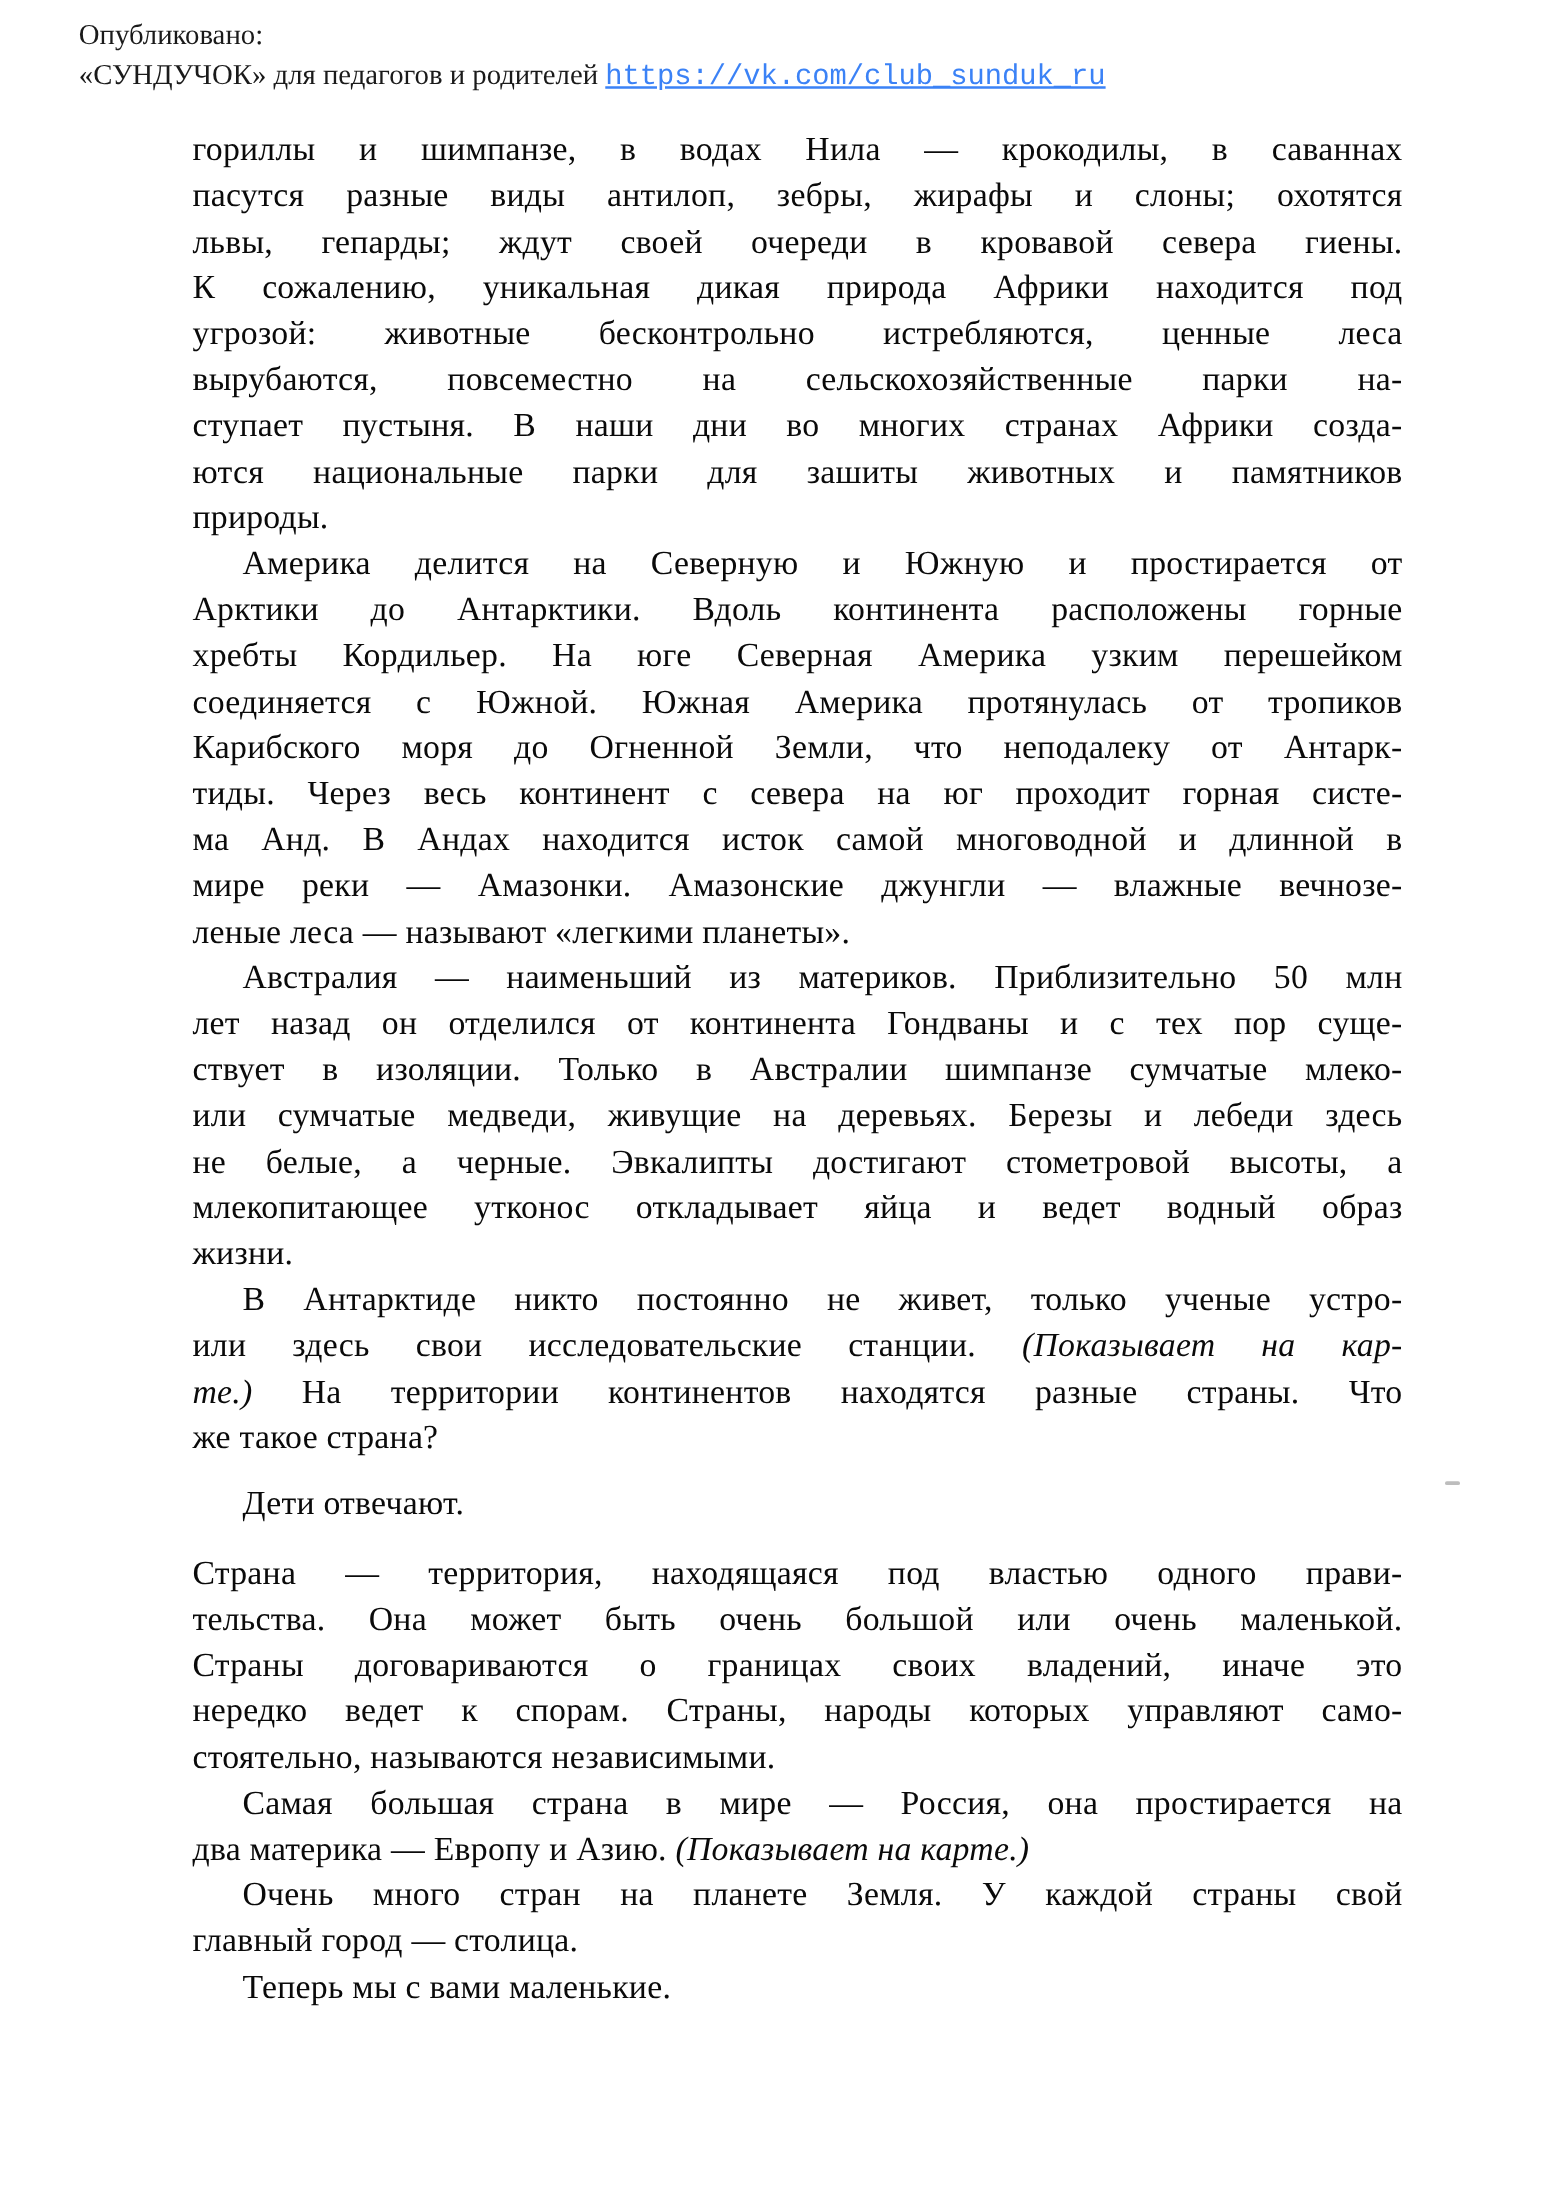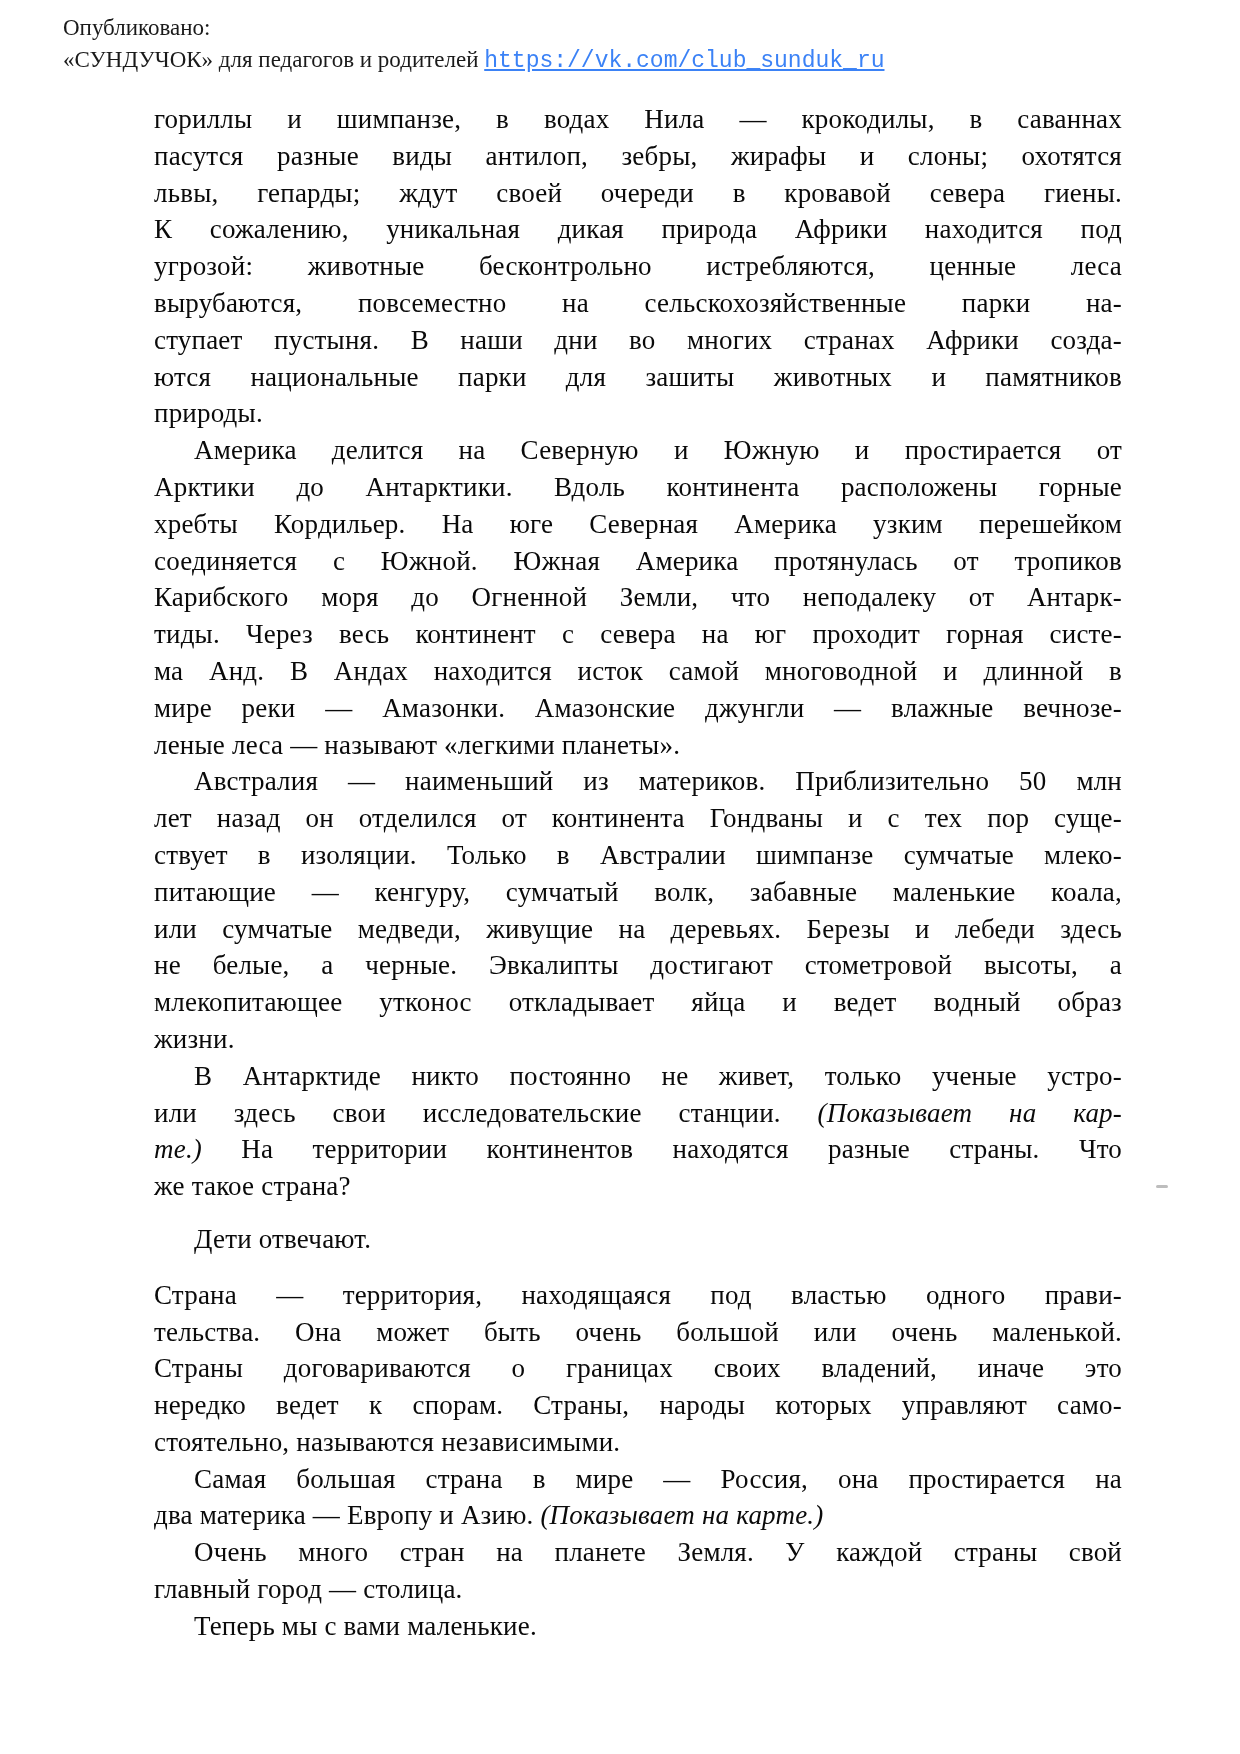--- a/index.html
+++ b/index.html
@@ -83,21 +83,20 @@
         <div class="bline"><span>Карибского моря до Огненной Земли, что неподалеку от Антарк-</span></div>
         <div class="bline"><span>тиды. Через весь континент с севера на юг проходит горная систе-</span></div>
         <div class="bline"><span>ма Анд. В Андах находится исток самой многоводной и длинной в</span></div>
         <div class="bline"><span>мире реки — Амазонки. Амазонские джунгли — влажные вечнозе-</span></div>
         <div class="bline last"><span>леные леса — называют «легкими планеты».</span></div>
       </div>
       <div class="para">
         <div class="bline indent"><span>Австралия — наименьший из материков. Приблизительно 50 млн</span></div>
         <div class="bline"><span>лет назад он отделился от континента Гондваны и с тех пор суще-</span></div>
         <div class="bline"><span>ствует в изоляции. Только в Австралии шимпанзе сумчатые млеко-</span></div>
-        <div class="bline"><span>питающие — кенгуру, сумчатый волк, забавные маленькие коала,</span></div>
         <div class="bline"><span>или сумчатые медведи, живущие на деревьях. Березы и лебеди здесь</span></div>
         <div class="bline"><span>не белые, а черные. Эвкалипты достигают стометровой высоты, а</span></div>
         <div class="bline"><span>млекопитающее утконос откладывает яйца и ведет водный образ</span></div>
         <div class="bline last"><span>жизни.</span></div>
       </div>
       <div class="para">
         <div class="bline indent"><span>В Антарктиде никто постоянно не живет, только ученые устро-</span></div>
         <div class="bline"><span>или здесь свои исследовательские станции. </span><span class="it">(Показывает на кар-</span></div>
         <div class="bline"><span class="it">те.)</span><span> На территории континентов находятся разные страны. Что</span></div>
         <div class="bline last"><span>же такое страна?</span></div>

